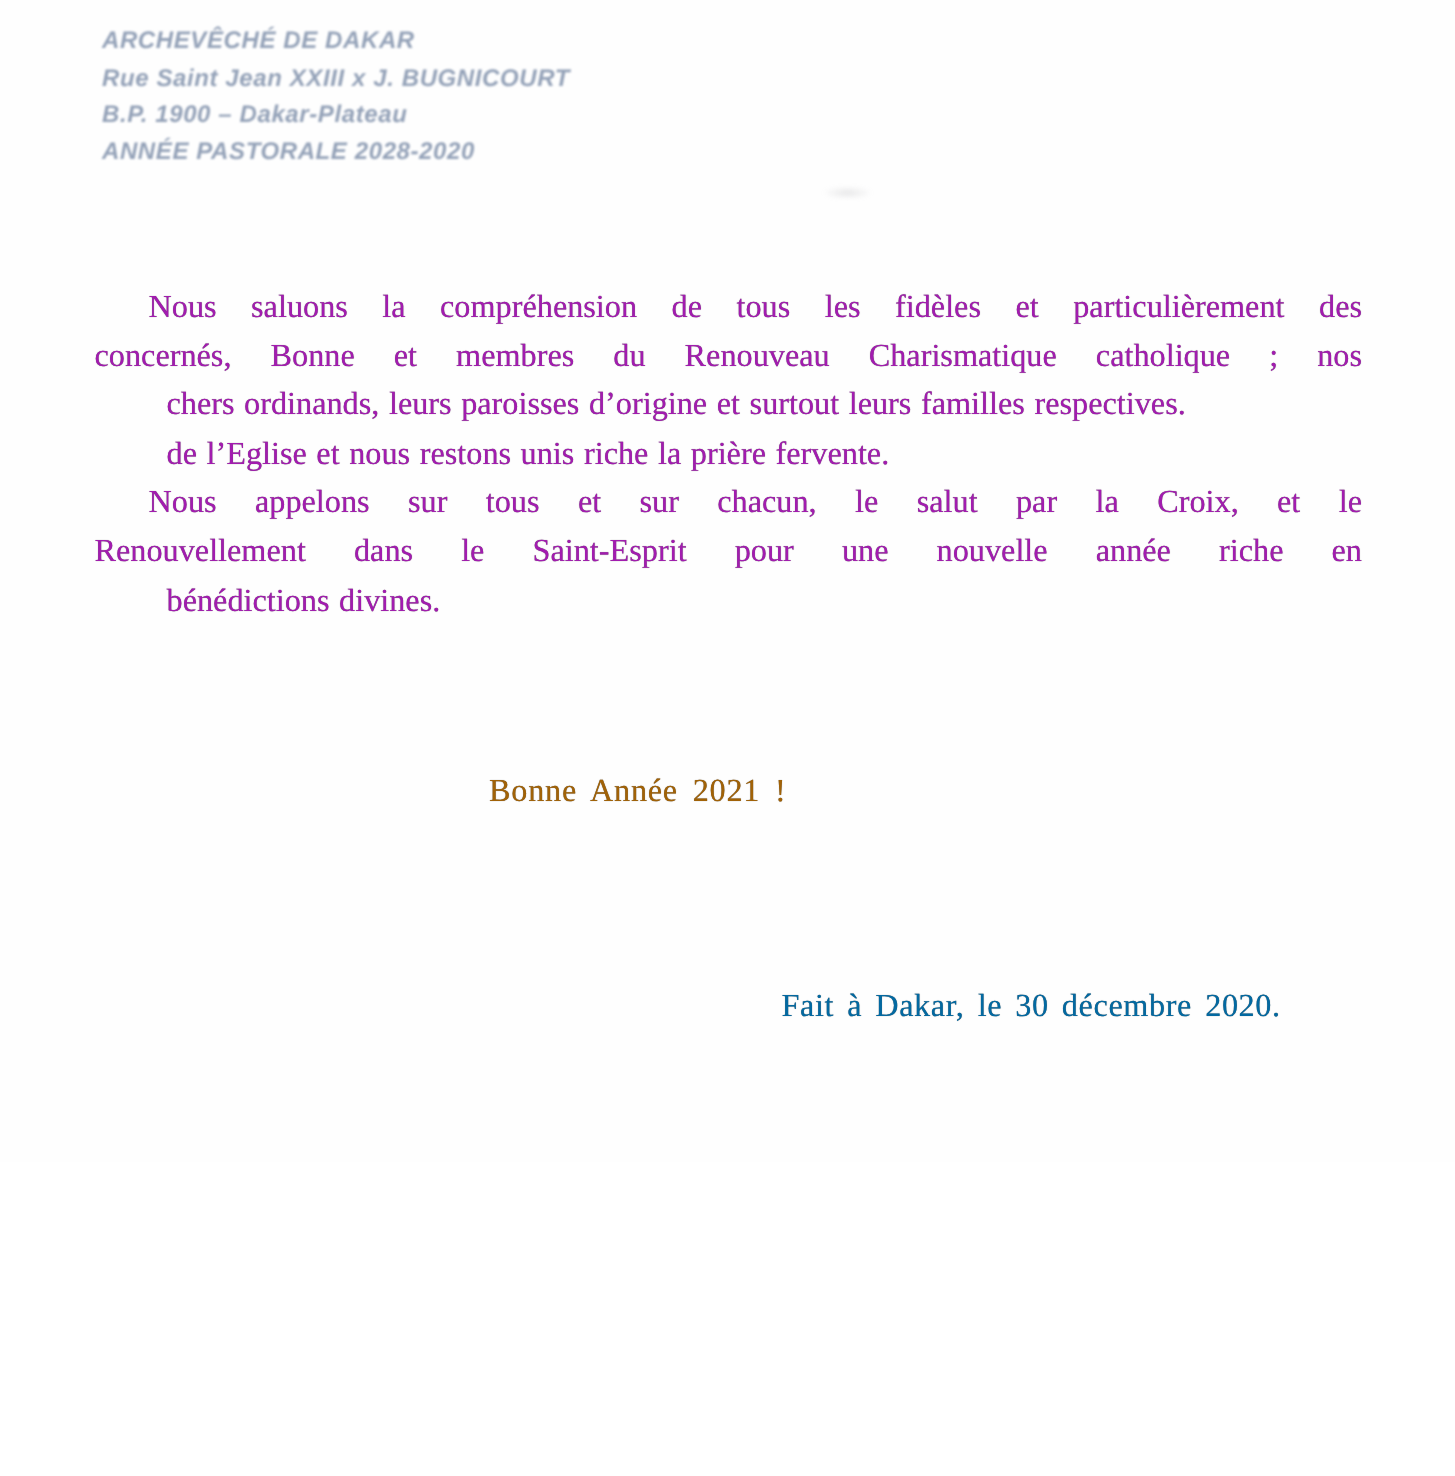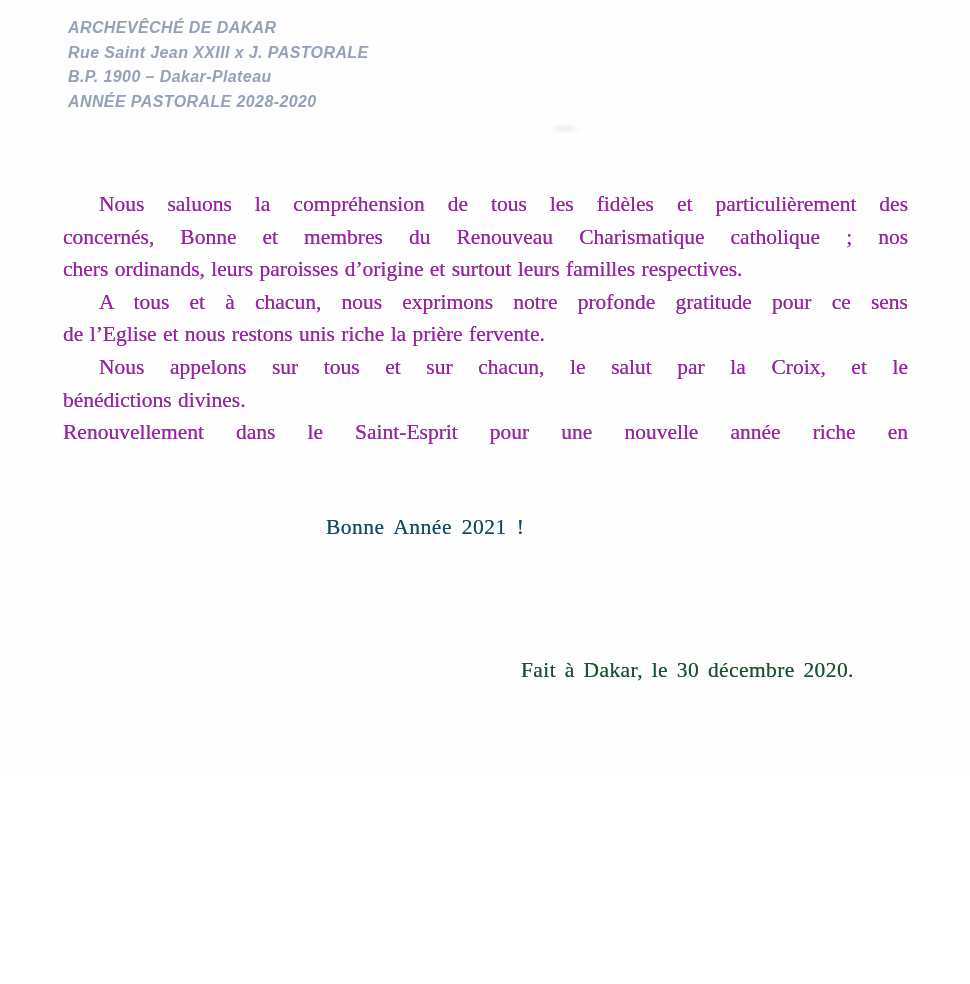--- a/index.html
+++ b/index.html
@@ -39,41 +39,41 @@
     color: #a21caf;
     filter: blur(0.32px);
     text-shadow: 0 0 0.5px rgba(20,20,20,0.65);
   }
   .body-line {
     text-align: justify;
     text-align-last: justify;
     word-spacing: 1px;
   }
   .body-line.para-first { text-indent: 36px; }
-  .body-line.para-last  { text-align-last: left; }
+  .body-line.para-last  { text-align-last: left; margin-left: 48px; }
   
   .greeting {
     position: absolute;
     left: 326px;
     top: 492px;
     font-size: 21.5px;
     line-height: 26px;
-    color: #0c4a6e;
+    color: #a16207;
     letter-spacing: 0.5px;
     word-spacing: 4px;
     filter: blur(0.32px);
     text-shadow: 0 0 0.5px rgba(20,20,20,0.65);
   }
   .dateline {
     position: absolute;
     left: 521px;
     top: 635px;
     font-size: 21.5px;
     line-height: 27px;
-    color: #14532d;
+    color: #0369a1;
     letter-spacing: 0.4px;
     word-spacing: 3px;
     filter: blur(0.32px);
     text-shadow: 0 0 0.5px rgba(20,20,20,0.65);
   }
   .signature {
     position: absolute;
     left: 578px;
     top: 828px;
     width: 298px;
@@ -101,37 +101,36 @@
   }
 </style>
 </head>
 <body>
 
 <div class="page">
 
   <div class="letterhead" style="color: rgb(148, 162, 184);">
 
   <div>ARCHEVÊCHÉ DE DAKAR</div>
-      <div>Rue Saint Jean XXIII x J. PASTORALE</div>
+      <div>Rue Saint Jean XXIII x J. BUGNICOURT</div>
       <div>B.P. 1900 – Dakar-Plateau</div>
       <div>ANNÉE PASTORALE 2028-2020</div>
     </div>
 
   <div class="smudge"></div>
 
   <div class="letter-body">
 
   <div class="body-line para-first">Nous saluons la compréhension de tous les fidèles et particulièrement des</div>
       <div class="body-line">concernés, Bonne et membres du Renouveau Charismatique catholique ; nos</div>
       <div class="body-line para-last">chers ordinands, leurs paroisses d’origine et surtout leurs familles respectives.</div>
-      <div class="body-line para-first">A tous et à chacun, nous exprimons notre profonde gratitude pour ce sens</div>
       <div class="body-line para-last">de l’Eglise et nous restons unis riche la prière fervente.</div>
       <div class="body-line para-first">Nous appelons sur tous et sur chacun, le salut par la Croix, et le</div>
+      <div class="body-line">Renouvellement dans le Saint-Esprit pour une nouvelle année riche en</div>
       <div class="body-line para-last">bénédictions divines.</div>
-      <div class="body-line">Renouvellement dans le Saint-Esprit pour une nouvelle année riche en</div>
     </div>
 
   <p class="greeting">Bonne Année 2021 !</p>
 
   <p class="dateline">Fait à Dakar, le 30 décembre 2020.</p>
 
   <div class="signature">
     <span class="sig-name">† Mgr. Benjamin NDIAYE</span>
   </div>
 

